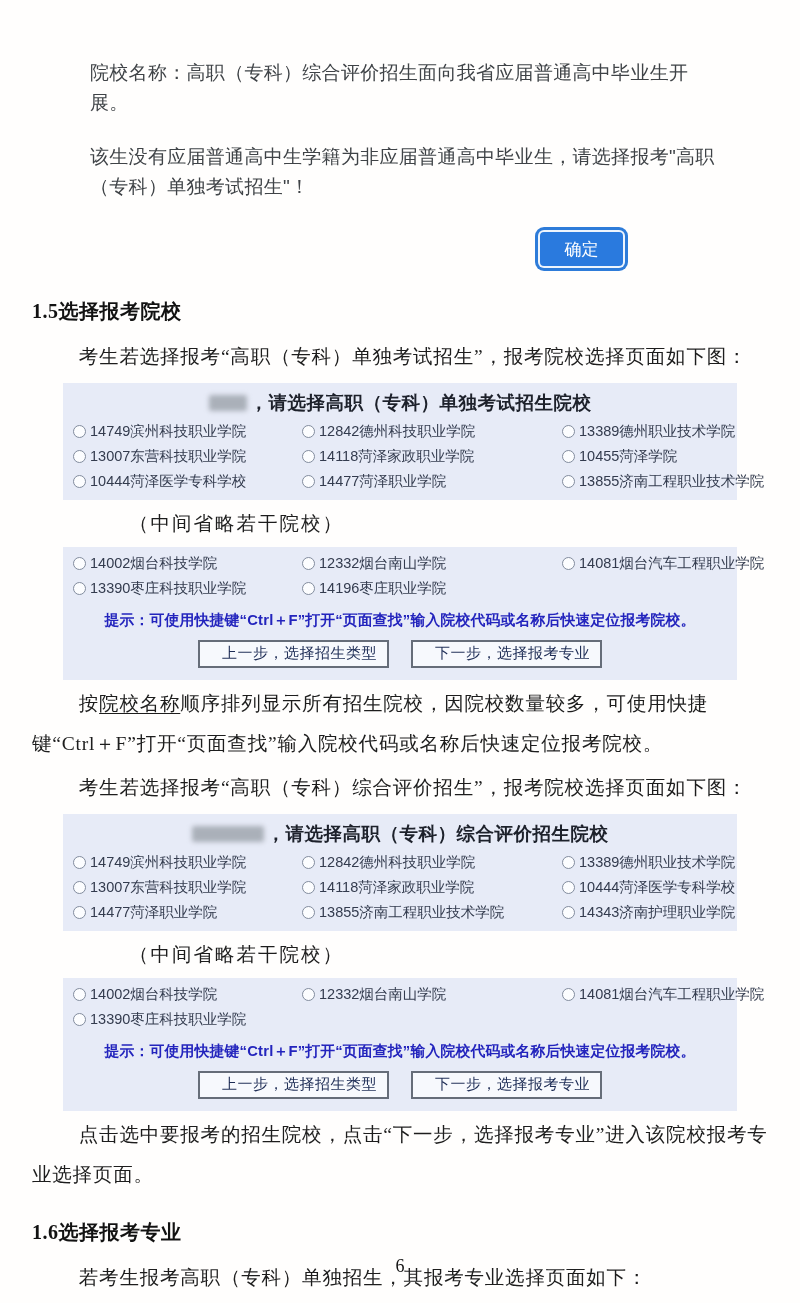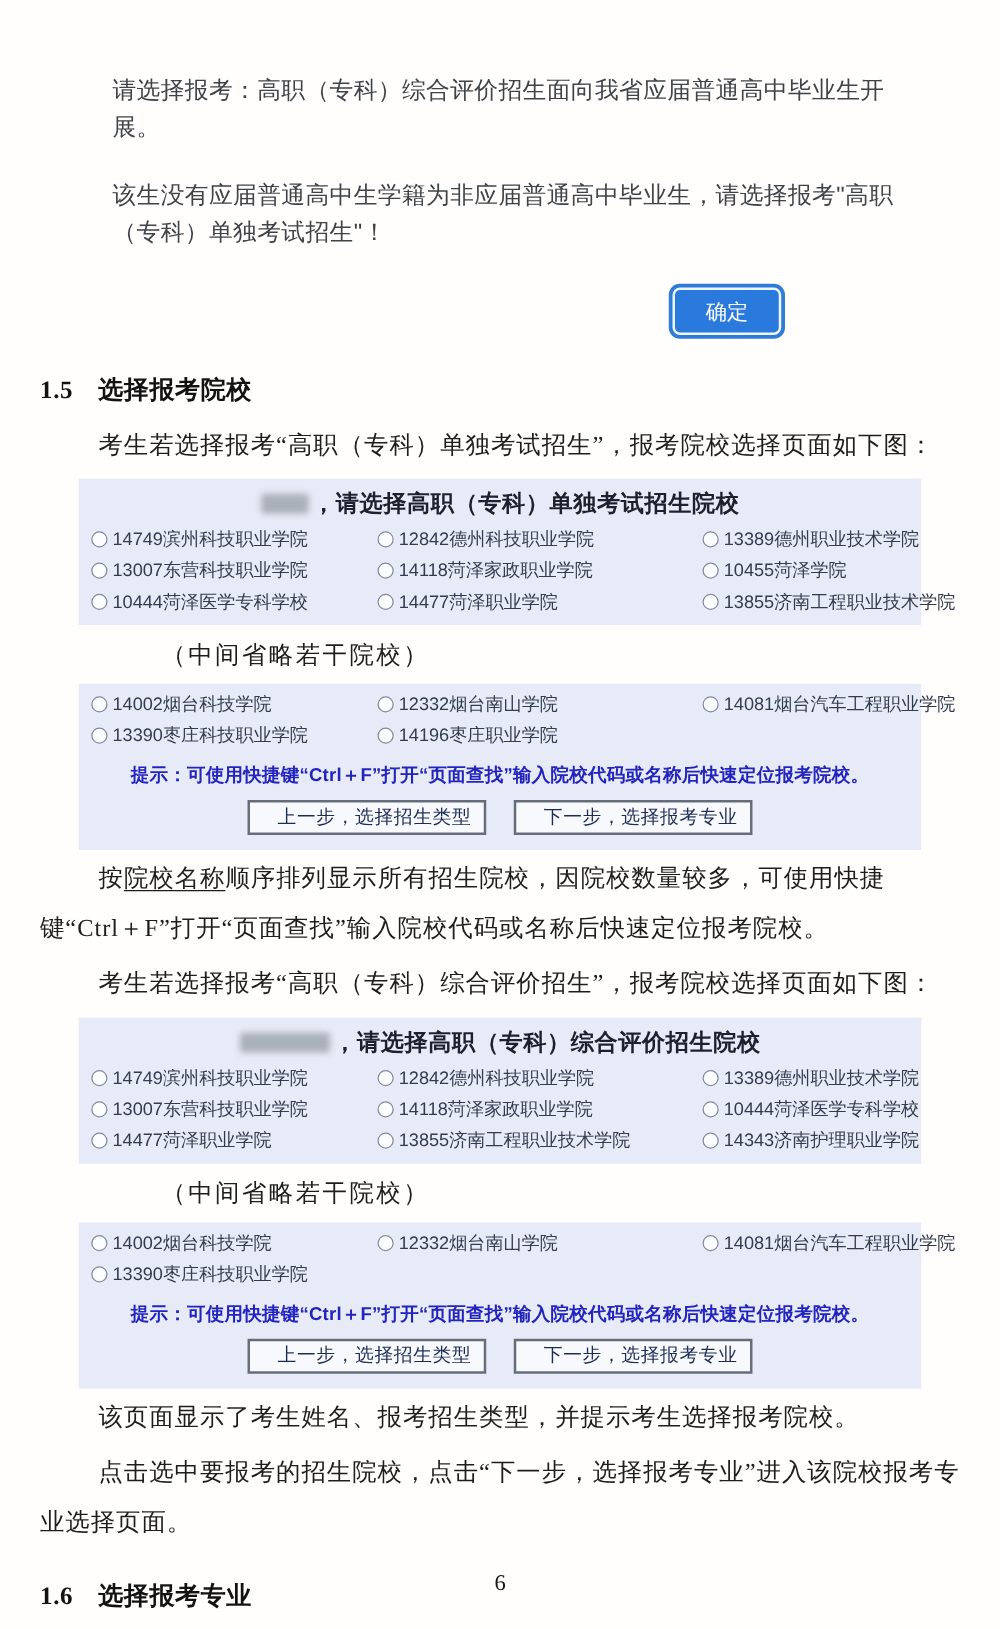--- a/index.html
+++ b/index.html
@@ -29,21 +29,21 @@
     box-shadow:0 0 0 3px #2e7cd9;
     border-radius:6px; margin:4px; cursor:pointer;
   }
 
   
   .heading {
     font-family:"Liberation Serif", serif;
     font-size:20px; font-weight:700; color:#121212;
     margin:24px 32px 12px 32px; letter-spacing:0.5px;
   }
-  .heading .num { margin-right:20px; }
+  .heading .num { }
   .body-para {
     font-family:"Liberation Serif", serif;
     font-size:19.5px; line-height:40px; color:#1d1d1d;
     margin:4px 30px 4px 32px; text-indent:2.4em; letter-spacing:0.8px;
   }
   .u { text-decoration:underline; text-underline-offset:3px;text-align:right; }
   .omit-note {
     font-family:"Liberation Serif", serif;
     font-size:19.5px; color:#1d1d1d; letter-spacing:2px;
     margin:10px 0 10px 66px;
@@ -86,21 +86,21 @@
     text-align:center; font-family:"Liberation Serif", serif;
     font-size:18px; color:#141414;
   }
 </style>
 </head>
 <body>
 
 <div class="page">
 
   <section class="dialog">
-    <p class="dlg-text">请选择报考：高职（专科）综合评价招生面向我省应届普通高中毕业生开展。</p>
+    <p class="dlg-text">院校名称：高职（专科）综合评价招生面向我省应届普通高中毕业生开展。</p>
     <p class="dlg-text">该生没有应届普通高中生学籍为非应届普通高中毕业生，请选择报考"高职（专科）单独考试招生"！</p>
     <div class="dlg-btn-row">
       <button class="confirm-btn">确定</button>
     </div>
   </section>
 
   <h2 class="heading"><span class="num">1.5</span><span>选择报考院校</span></h2>
 
   <p class="body-para">考生若选择报考“高职（专科）单独考试招生”，报考院校选择页面如下图：</p>
 
@@ -255,21 +255,20 @@
           </label>
       </div>
       <div class="tip">提示：可使用快捷键“Ctrl＋F”打开“页面查找”输入院校代码或名称后快速定位报考院校。</div>
       <div class="btn-row">
         <button class="nav-btn">上一步，选择招生类型</button>
         <button class="nav-btn">下一步，选择报考专业</button>
       </div>
     </div>
   </div>
 
-  <p class="body-para">该页面显示了考生姓名、报考招生类型，并提示考生选择报考院校。</p>
   <p class="body-para">点击选中要报考的招生院校，点击“下一步，选择报考专业”进入该院校报考专业选择页面。</p>
 
   <h2 class="heading"><span class="num">1.6</span><span>选择报考专业</span></h2>
 
   <p class="body-para">若考生报考高职（专科）单独招生，其报考专业选择页面如下：</p>
 
   <div class="page-number">6</div>
 
 </div>
 

